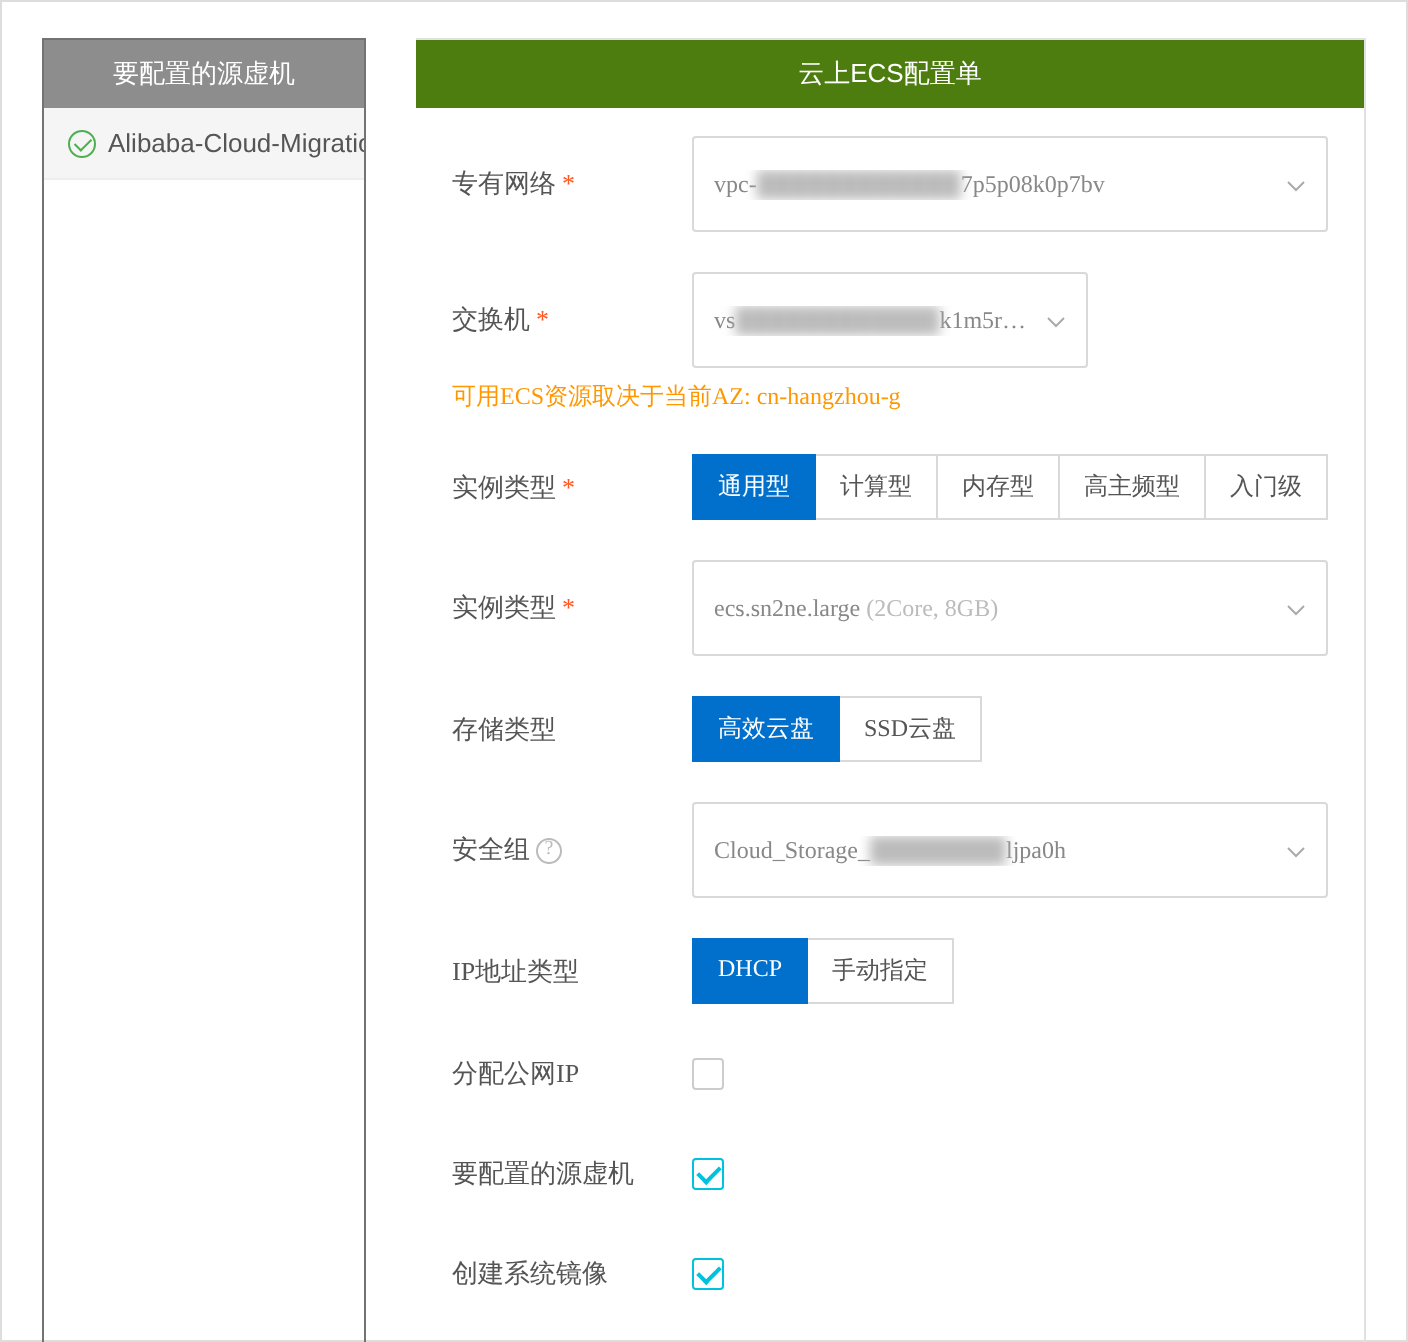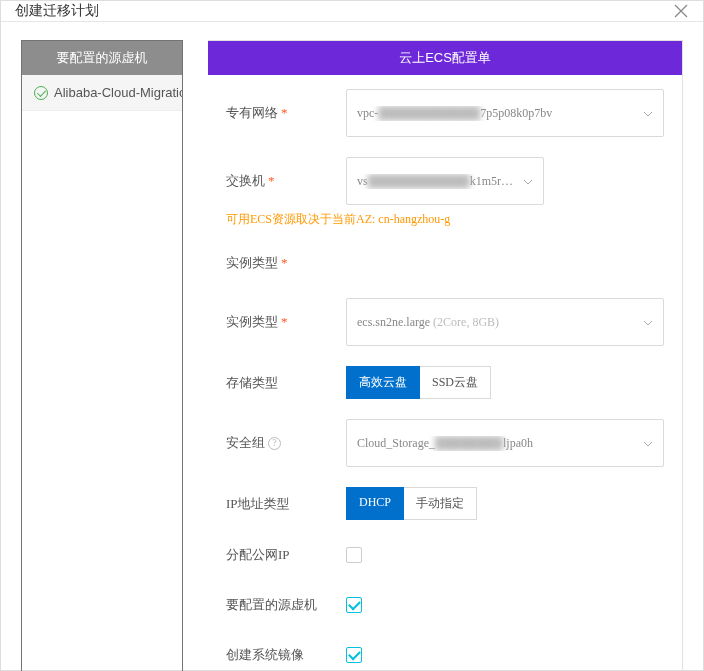--- a/index.html
+++ b/index.html
@@ -83,21 +83,21 @@
     transform:rotate(45deg) translate(-0.5px,-0.5px);
   }
   .right-panel {
     flex:1;
     border: 1px solid #e1e1e1;
     border-left:none;
     margin-left:25px;
     position:relative;
   }
   .right-header{
-    background:#6d28d9;
+    background:#4d7c0f;
     color:#fff;
     text-align:center;
     padding:8px 16px;
     font-size:13px;
   }
   .form{
     padding:14px 18px 10px 18px;
     font-family:Liberation Serif, serif;
   }
   .row{
@@ -156,29 +156,20 @@
     display:flex;align-items:center;
   }
   .btn.danger{background:#d93026;border-color:#d93026;color:#fff;}
   .btn.primary{background:#005db0;border-color:#005db0;color:#fff;}
   .spec-detail{color:#bbb;}
 </style>
 </head>
 <body>
 
 <div class="dialog">
-  <div class="titlebar">
-    <div class="title">创建迁移计划</div>
-    <div class="close">
-      <svg width="14" height="14" viewBox="0 0 14 14">
-          <line x1="1" y1="1" x2="13" y2="13"></line>
-          <line x1="13" y1="1" x2="1" y2="13"></line>
-        </svg>
-    </div>
-  </div>
 
   <div class="body">
 
     <div class="left-panel">
       <div class="left-header">要配置的源虚机</div>
       <div class="vm-item selected">
         <span class="vm-check"></span>
         <span>Alibaba-Cloud-Migration-...</span>
       </div>
     </div>
@@ -216,20 +207,27 @@
                 </svg></span>
           </div>
           <div style="flex:0 0 120px"></div>
           <div class="note">可用ECS资源取决于当前AZ: cn-hangzhou-g</div>
         </div>
 
         <div class="row">
           <div class="label">
             <span>实例类型</span>
               <span class="req">*</span>
+          </div>
+          <div class="seg-group">
+            <div class="seg active">通用型</div>
+            <div class="seg">计算型</div>
+            <div class="seg">内存型</div>
+            <div class="seg">高主频型</div>
+            <div class="seg">入门级</div>
           </div>
         </div>
 
         <div class="row">
           <div class="label">
             <span>实例类型</span>
               <span class="req">*</span>
           </div>
           <div class="select">
             <span class="text">

